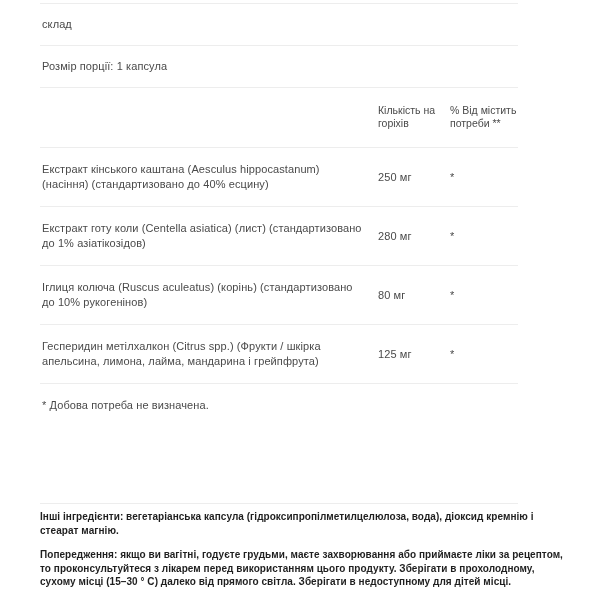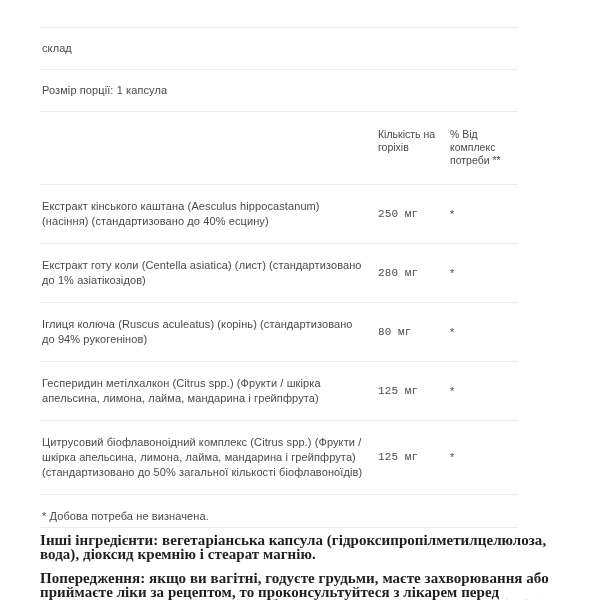--- a/index.html
+++ b/index.html
@@ -15,21 +15,20 @@
     color: #404040;
     -webkit-font-smoothing: antialiased;
     overflow: hidden;
   }
 
   .panel {
     position: relative;
     width: 600px;
     height: 499px;
     box-sizing: border-box;
-    margin-top: 24px;
   }
 
   
   .facts-table {
     position: absolute;
     left: 40px;
     top: 3px;
     width: 478px;
     border-collapse: collapse;
     table-layout: fixed;
@@ -79,21 +78,21 @@
     line-height: 15px;
     color: #4a4a4a;
     padding: 14px 0 14px 0;
     vertical-align: middle;
     letter-spacing: .1px;
   }
   .ing-row td.col-name {
     padding-left: 2px;
     padding-right: 14px;
   }
-  .ing-row td.col-amount { white-space: nowrap; font-family: Liberation Mono, monospace; }
+  .ing-row td.col-amount { white-space: nowrap; }
   .ing-row td.col-dv { color: #4a4a4a; }
 
   
   .note-row td {
     font-size: 11px;
     line-height: 15px;
     color: #4a4a4a;
     padding: 14px 0 14px 2px;
     letter-spacing: .1px;
   }
@@ -109,26 +108,25 @@
 
   
   .bottom-block {
     position: absolute;
     left: 40px;
     top: 510px;
     width: 532px;
   }
   .bottom-block p {
     margin: 0 0 11px 0;
-    font-size: 15px;
+    font-size: 10px;
     line-height: 13.5px;
     font-weight: bold;
     color: #1f1f1f;
     letter-spacing: .05px;
-    font-family: Liberation Serif, serif;
   }
   .bottom-block p:last-child { margin-bottom: 0; }
   .warning-par { margin-top: 3px !important; }
 </style>
 </head>
 <body>
 
 <div class="panel">
 
   <table class="facts-table">
@@ -144,52 +142,47 @@
       </tr>
 
       <tr class="simple-row rowline">
         <td colspan="3">Розмір порції: 1 капсула</td>
       </tr>
 
 
       <tr class="head-row rowline">
         <td class="col-name"></td>
         <td class="col-amount">Кількість на горіхів</td>
-        <td class="col-dv">% Від комплекс потреби **</td>
+        <td class="col-dv">% Від містить потреби **</td>
       </tr>
 
       <tr class="ing-row rowline">
         <td class="col-name">Екстракт кінського каштана (Aesculus hippocastanum) (насіння) (стандартизовано до 40% есцину)</td>
         <td class="col-amount">250 мг</td>
         <td class="col-dv">*</td>
       </tr>
 
       <tr class="ing-row rowline">
         <td class="col-name">Екстракт готу коли (Centella asiatica) (лист) (стандартизовано до 1% азіатікозідов)</td>
         <td class="col-amount">280 мг</td>
         <td class="col-dv">*</td>
       </tr>
 
       <tr class="ing-row rowline">
-        <td class="col-name">Іглиця колюча (Ruscus aculeatus) (корінь) (стандартизовано до 94% рукогенінов)</td>
+        <td class="col-name">Іглиця колюча (Ruscus aculeatus) (корінь) (стандартизовано до 10% рукогенінов)</td>
         <td class="col-amount">80 мг</td>
         <td class="col-dv">*</td>
       </tr>
 
       <tr class="ing-row rowline">
         <td class="col-name">Гесперидин метілхалкон (Citrus spp.) (Фрукти / шкірка апельсина, лимона, лайма, мандарина і грейпфрута)</td>
         <td class="col-amount">125 мг</td>
         <td class="col-dv">*</td>
       </tr>
 
-      <tr class="ing-row rowline">
-        <td class="col-name">Цитрусовий біофлавоноідний комплекс (Citrus spp.) (Фрукти / шкірка апельсина, лимона, лайма, мандарина і грейпфрута) (стандартизовано до 50% загальної кількості біофлавоноїдів)</td>
-        <td class="col-amount">125 мг</td>
-        <td class="col-dv">*</td>
-      </tr>
 
       <tr class="note-row rowline">
         <td colspan="3">* Добова потреба не визначена.</td>
       </tr>
 
     </tbody>
   </table>
 
   <div class="table-bottom-line"></div>
 

